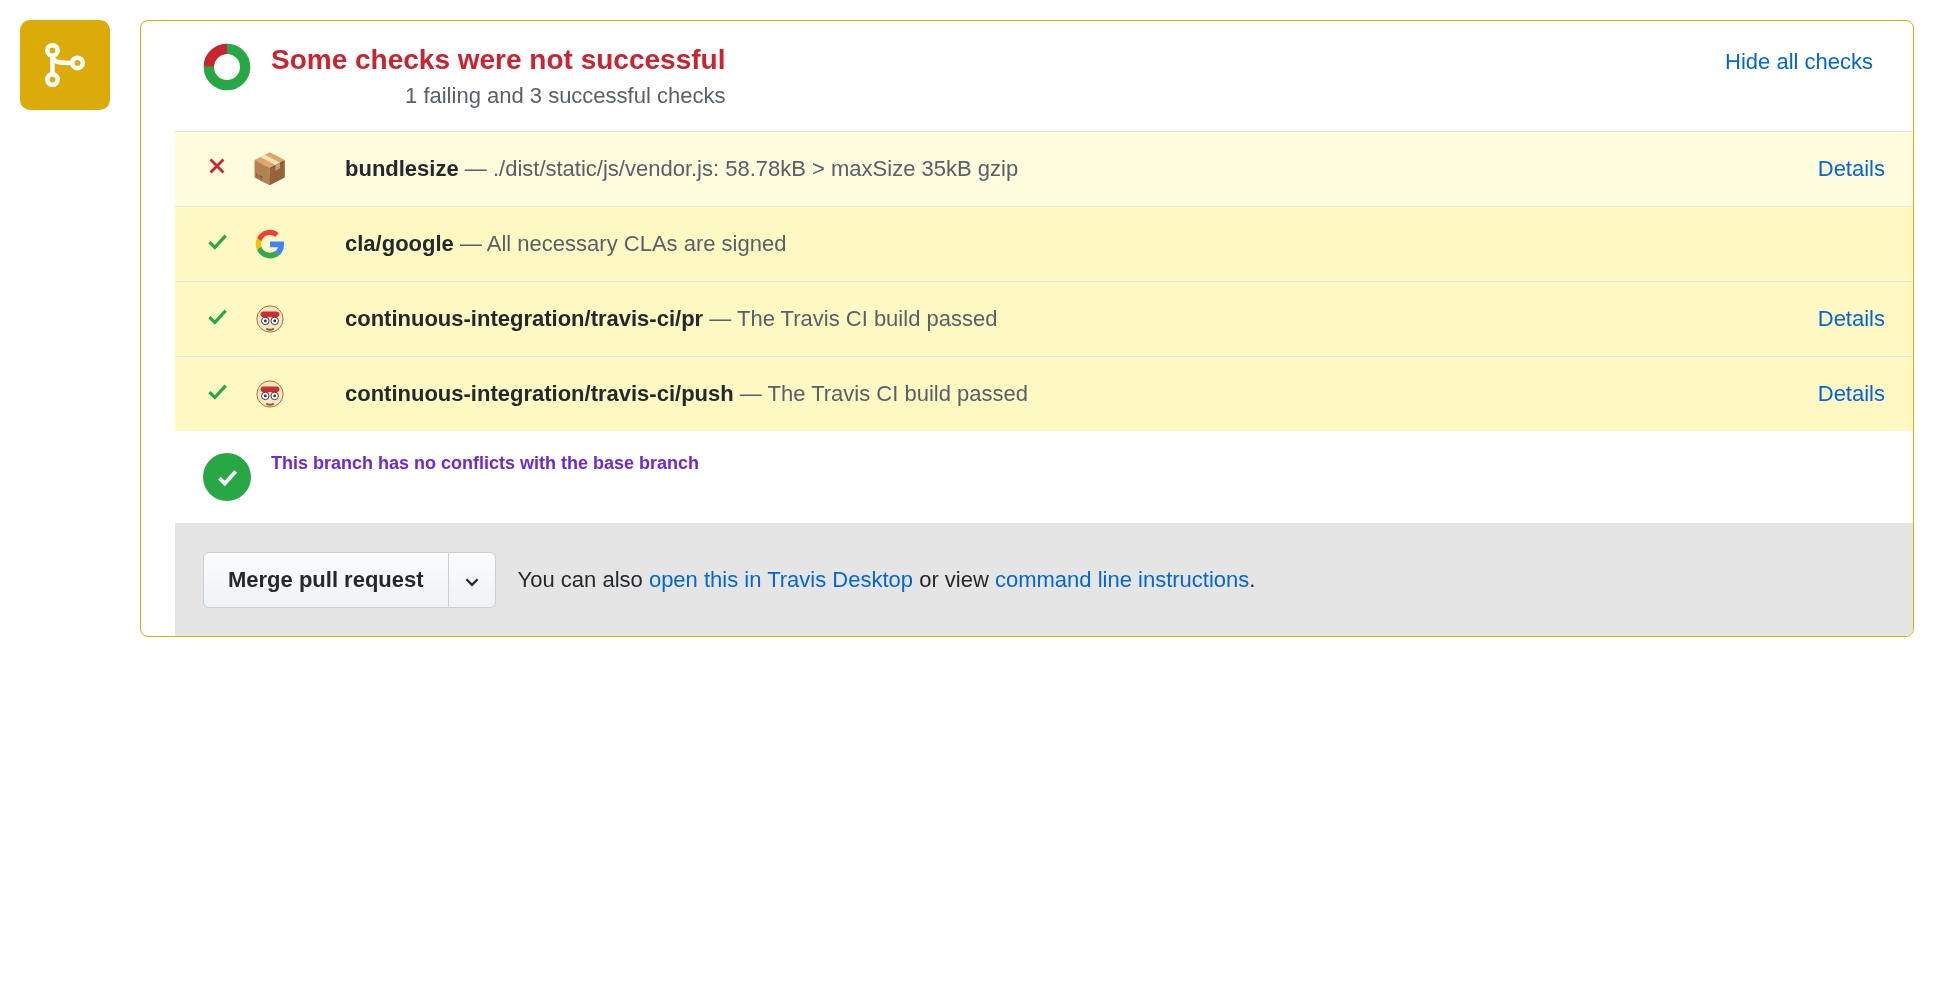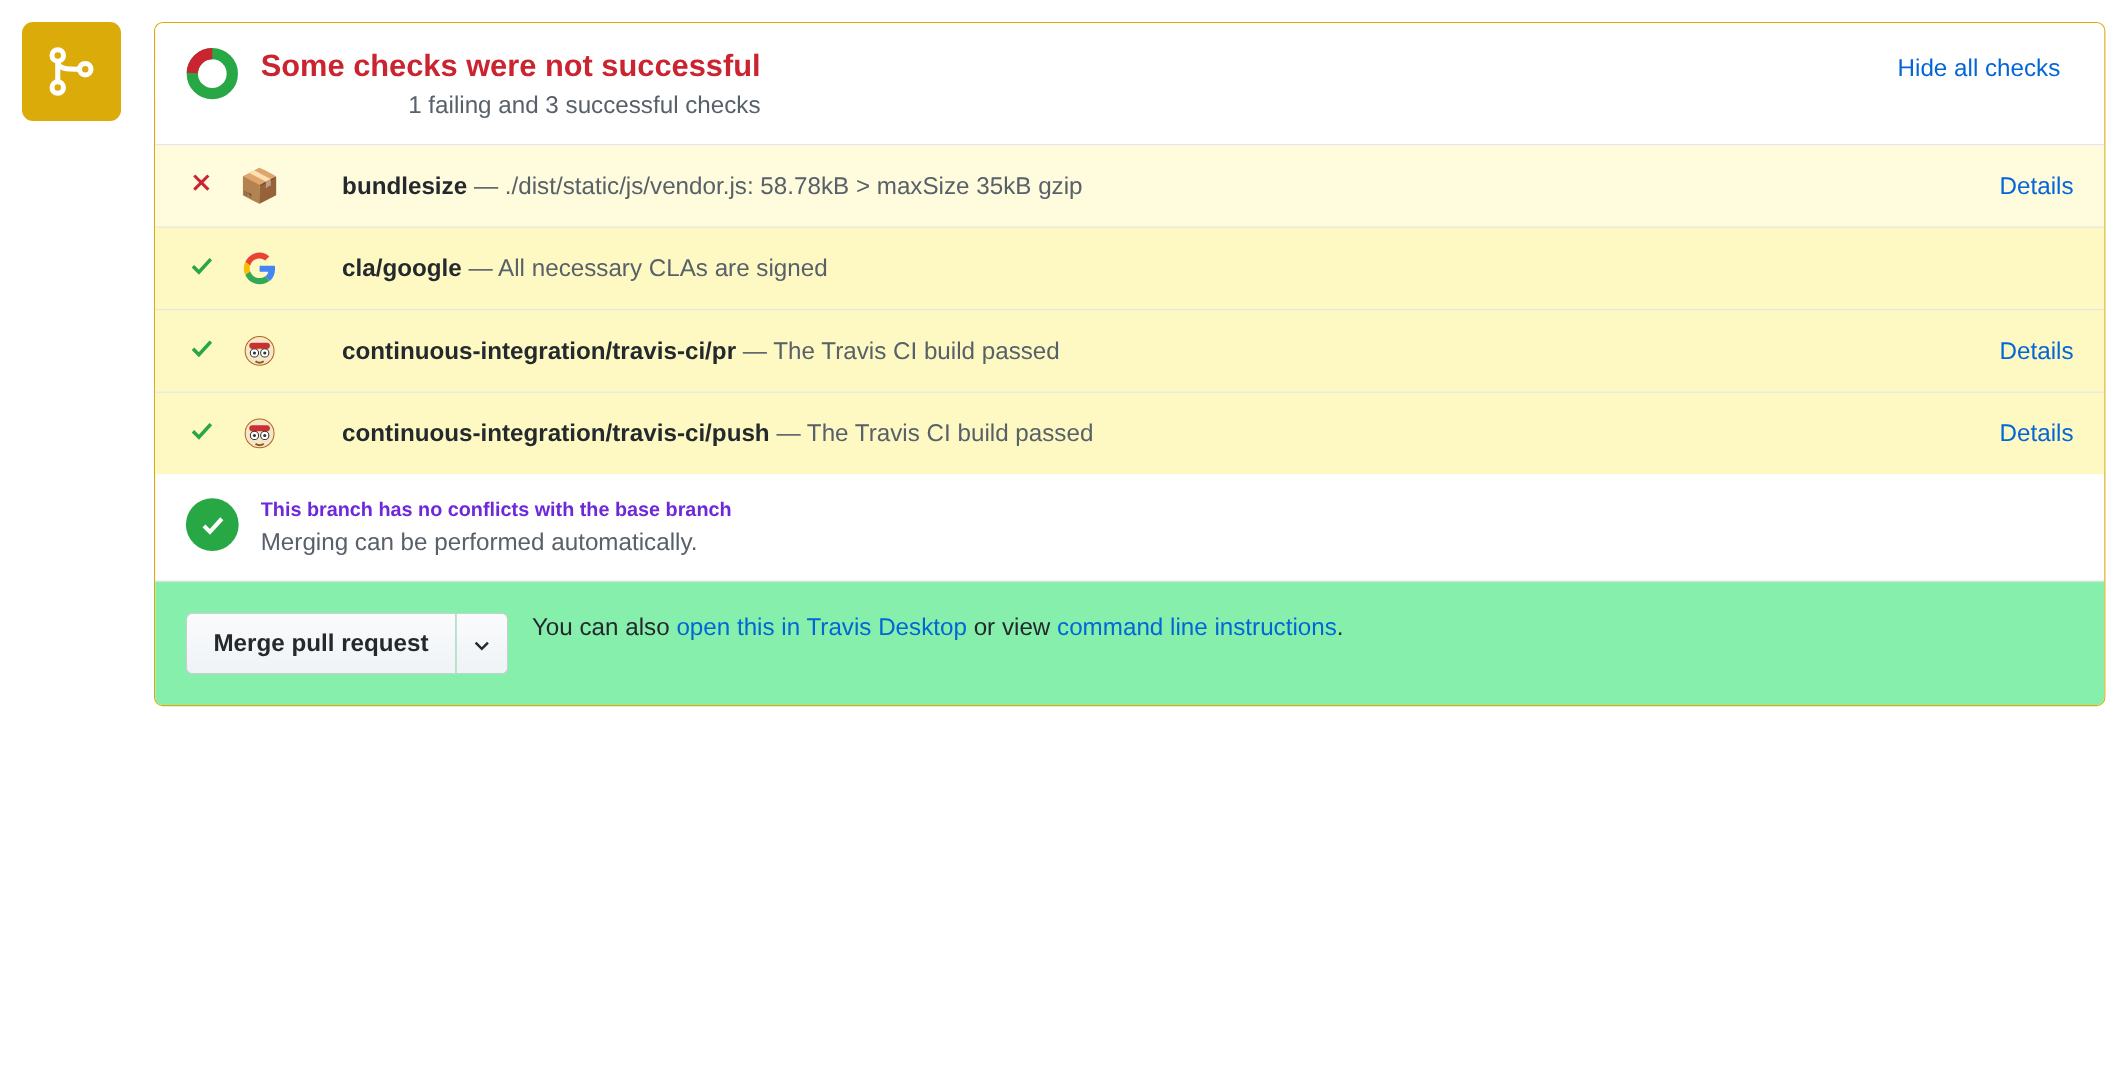--- a/index.html
+++ b/index.html
@@ -27,20 +27,21 @@
     position: relative;
   }
   .badge-square svg { width: 50px; height: 50px; }
   .panel {
     flex: 1;
     border: 1.5px solid #dbab09;
     border-radius: 8px;
     overflow: hidden;
     position: relative;
     background: #fff;
+    padding-left: 34px;
   }
   .panel::before {
     content: "";
     position: absolute;
     left: -14px;
     top: 38px;
     width: 26px;
     height: 26px;
     background: #fff;
     border-left: 1.5px solid #dbab09;
@@ -90,23 +91,23 @@
   .merge-status .big-check {
     width: 48px; height: 48px; border-radius: 50%; background: #28a745;
     display:flex; align-items:center; justify-content:center; flex-shrink:0;
   }
   .merge-status .big-check svg { width: 26px; height: 26px; stroke:#fff; stroke-width:3.5; fill:none; }
   .merge-title { font-size: 18px; font-weight: 600; color:#6d28d9; }
   .merge-sub { font-size: 22px; color:#586069; margin-top: 6px; }
   .actions {
     border-top: 1px solid #e1e4e8;
     padding: 28px;
-    background: #86efac;
+    background: #e5e5e5;
     display:flex;
-    align-items:flex-start;
+    align-items:center;
     gap: 22px;
     font-size: 22px;
     color:#24292e;
   }
   .btn-group { display:flex; }
   .btn {
     background: linear-gradient(#fafbfc,#eff3f6);
     border: 1px solid #c9ced3;
     font-size: 22px;
     font-weight: 600;
@@ -223,21 +224,20 @@
       </div>
 
     <div class="section merge-status">
       <div class="big-check">
         <svg viewBox="0 0 24 24">
             <polyline points="5 13 10 18 20 7"></polyline>
           </svg>
       </div>
       <div>
         <div class="merge-title">This branch has no conflicts with the base branch</div>
-        <div class="merge-sub">Merging can be performed automatically.</div>
       </div>
     </div>
 
     <div class="actions">
       <div class="btn-group">
         <button class="btn main">Merge pull request</button>
         <button class="btn caret">
           <svg viewBox="0 0 10 6">
               <path d="M1 1 L5 5 L9 1" fill="none" stroke="#24292e" stroke-width="1.6"></path>
             </svg>

